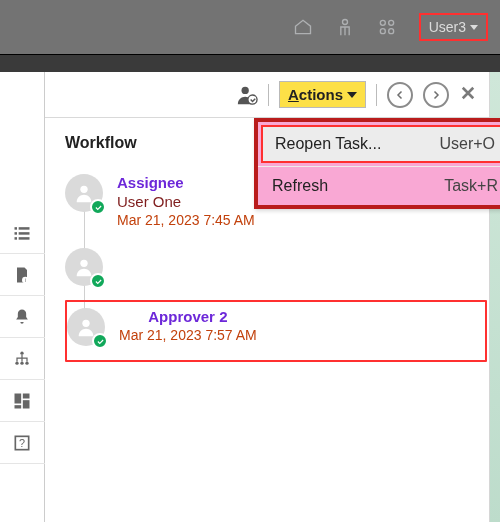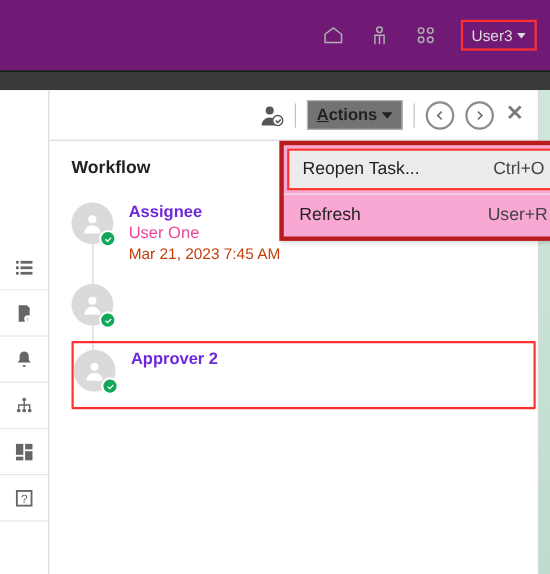--- a/index.html
+++ b/index.html
@@ -1,20 +1,20 @@
 <!DOCTYPE html>
 <html><head>
 <meta charset="utf-8">
 <style>
   * { box-sizing: border-box; margin: 0; padding: 0; font-family: Arial, Helvetica, sans-serif; }
   html, body { width: 500px; height: 522px; overflow: hidden; background: #f2f2f2; }
 
   
   .topbar {
-    background: #701a75; height: 64px; display: flex; align-items: center;
+    background: #737373; height: 54px; display: flex; align-items: center;
     justify-content: flex-end; padding: 0 12px; gap: 22px; color: #aeb0b2;
   }
   .topbar svg { width: 20px; height: 20px; display: block; }
   .topbar .icon-btn { display: flex; align-items: center; justify-content: center; cursor: pointer; }
   .user-chip {
     border: 2px solid #ff3030; padding: 4px 8px; color: #dcdcdc; font-size: 14px;
     display: flex; align-items: center; gap: 4px; cursor: pointer;
   }
   .user-chip .caret { width: 0; height: 0; border-left: 4px solid transparent;
                       border-right: 4px solid transparent; border-top: 5px solid #dcdcdc; }
@@ -40,21 +40,21 @@
 
   
   .panel-toolbar {
     height: 46px; display: flex; align-items: center; gap: 10px;
     padding: 0 12px 0 0; border-bottom: 1px solid #d9d9d9;
     justify-content: flex-end;
   }
   .person-ico { width: 22px; height: 22px; fill: #555; }
   .sep { width: 1px; height: 22px; background: #bbb; }
   .actions-btn {
-    border: 1px solid #b9b9b9; background: #737373; padding: 4px 8px; font-size: 15px;
+    border: 1px solid #b9b9b9; background: #fde047; padding: 4px 8px; font-size: 15px;
     display: flex; align-items: center; gap: 4px; cursor: pointer; font-weight: 700;
     color: #222;
   }
   .actions-btn .u { text-decoration: underline; }
   .actions-btn .caret { width: 0; height: 0; border-left: 5px solid transparent;
                         border-right: 5px solid transparent; border-top: 6px solid #222; }
   .round-btn {
     width: 26px; height: 26px; border: 2px solid #8b8b8b; border-radius: 50%;
     display: flex; align-items: center; justify-content: center; cursor: pointer;
   }
@@ -86,21 +86,21 @@
     display: flex; align-items: center; justify-content: center; flex: 0 0 auto; z-index: 1;
   }
   .avatar svg { width: 22px; height: 22px; fill: #fff; }
   .avatar .check {
     position: absolute; right: -3px; bottom: -3px; width: 16px; height: 16px;
     background: #11a85a; border: 2px solid #fff; border-radius: 50%;
     display: flex; align-items: center; justify-content: center;
   }
   .avatar .check svg { width: 9px; height: 9px; stroke: #fff; stroke-width: 3; fill: none; }
   .wf-text .role { font-weight: 700; font-size: 15px; color: #6d28d9; }
-  .wf-text .user { color: #ec4899; font-size: 15px; margin-top: 2px; cursor: pointer; }
+  .wf-text .user { color: #7f1d1d; font-size: 15px; margin-top: 2px; cursor: pointer; }
   .wf-text .time { color: #c2410c; font-size: 14px; margin-top: 2px; }
 
   .right-edge {
     width: 10px; background: linear-gradient(#cfe7d9,#bddccb);
   }
 </style>
 </head>
 <body>
 
 <div class="topbar">
@@ -207,25 +207,25 @@
       <div class="close-btn">
         <svg viewBox="0 0 24 24">
             <path d="M5 5 L19 19 M19 5 L5 19"></path>
           </svg>
       </div>
     </div>
 
     <div class="dropdown">
       <div class="dd-item hl">
         <span>Reopen Task...</span>
-        <span class="kbd">Ctrl+O</span>
+        <span class="kbd">User+O</span>
       </div>
       <div class="dd-item">
         <span>Refresh</span>
-        <span class="kbd">User+R</span>
+        <span class="kbd">Task+R</span>
       </div>
     </div>
 
     <div class="workflow">
       <div class="wf-title">Workflow</div>
       <div class="wf-list">
         <div class="wf-line"></div>
 
         <div class="wf-item">
           <div class="avatar">
@@ -267,20 +267,21 @@
                 <path d="M4 22c0-5 4-8 8-8s8 3 8 8"></path>
               </svg>
             <div class="check">
                 <svg viewBox="0 0 24 24">
                   <path d="M5 12l5 5 9-9"></path>
                 </svg>
               </div>
           </div>
           <div class="wf-text">
             <div class="role">Approver 2</div>
+            <div class="time">Mar 21, 2023 7:57 AM</div>
           </div>
         </div>
 
       </div>
     </div>
   </div>
 
   <div class="right-edge"></div>
 </div>
 

